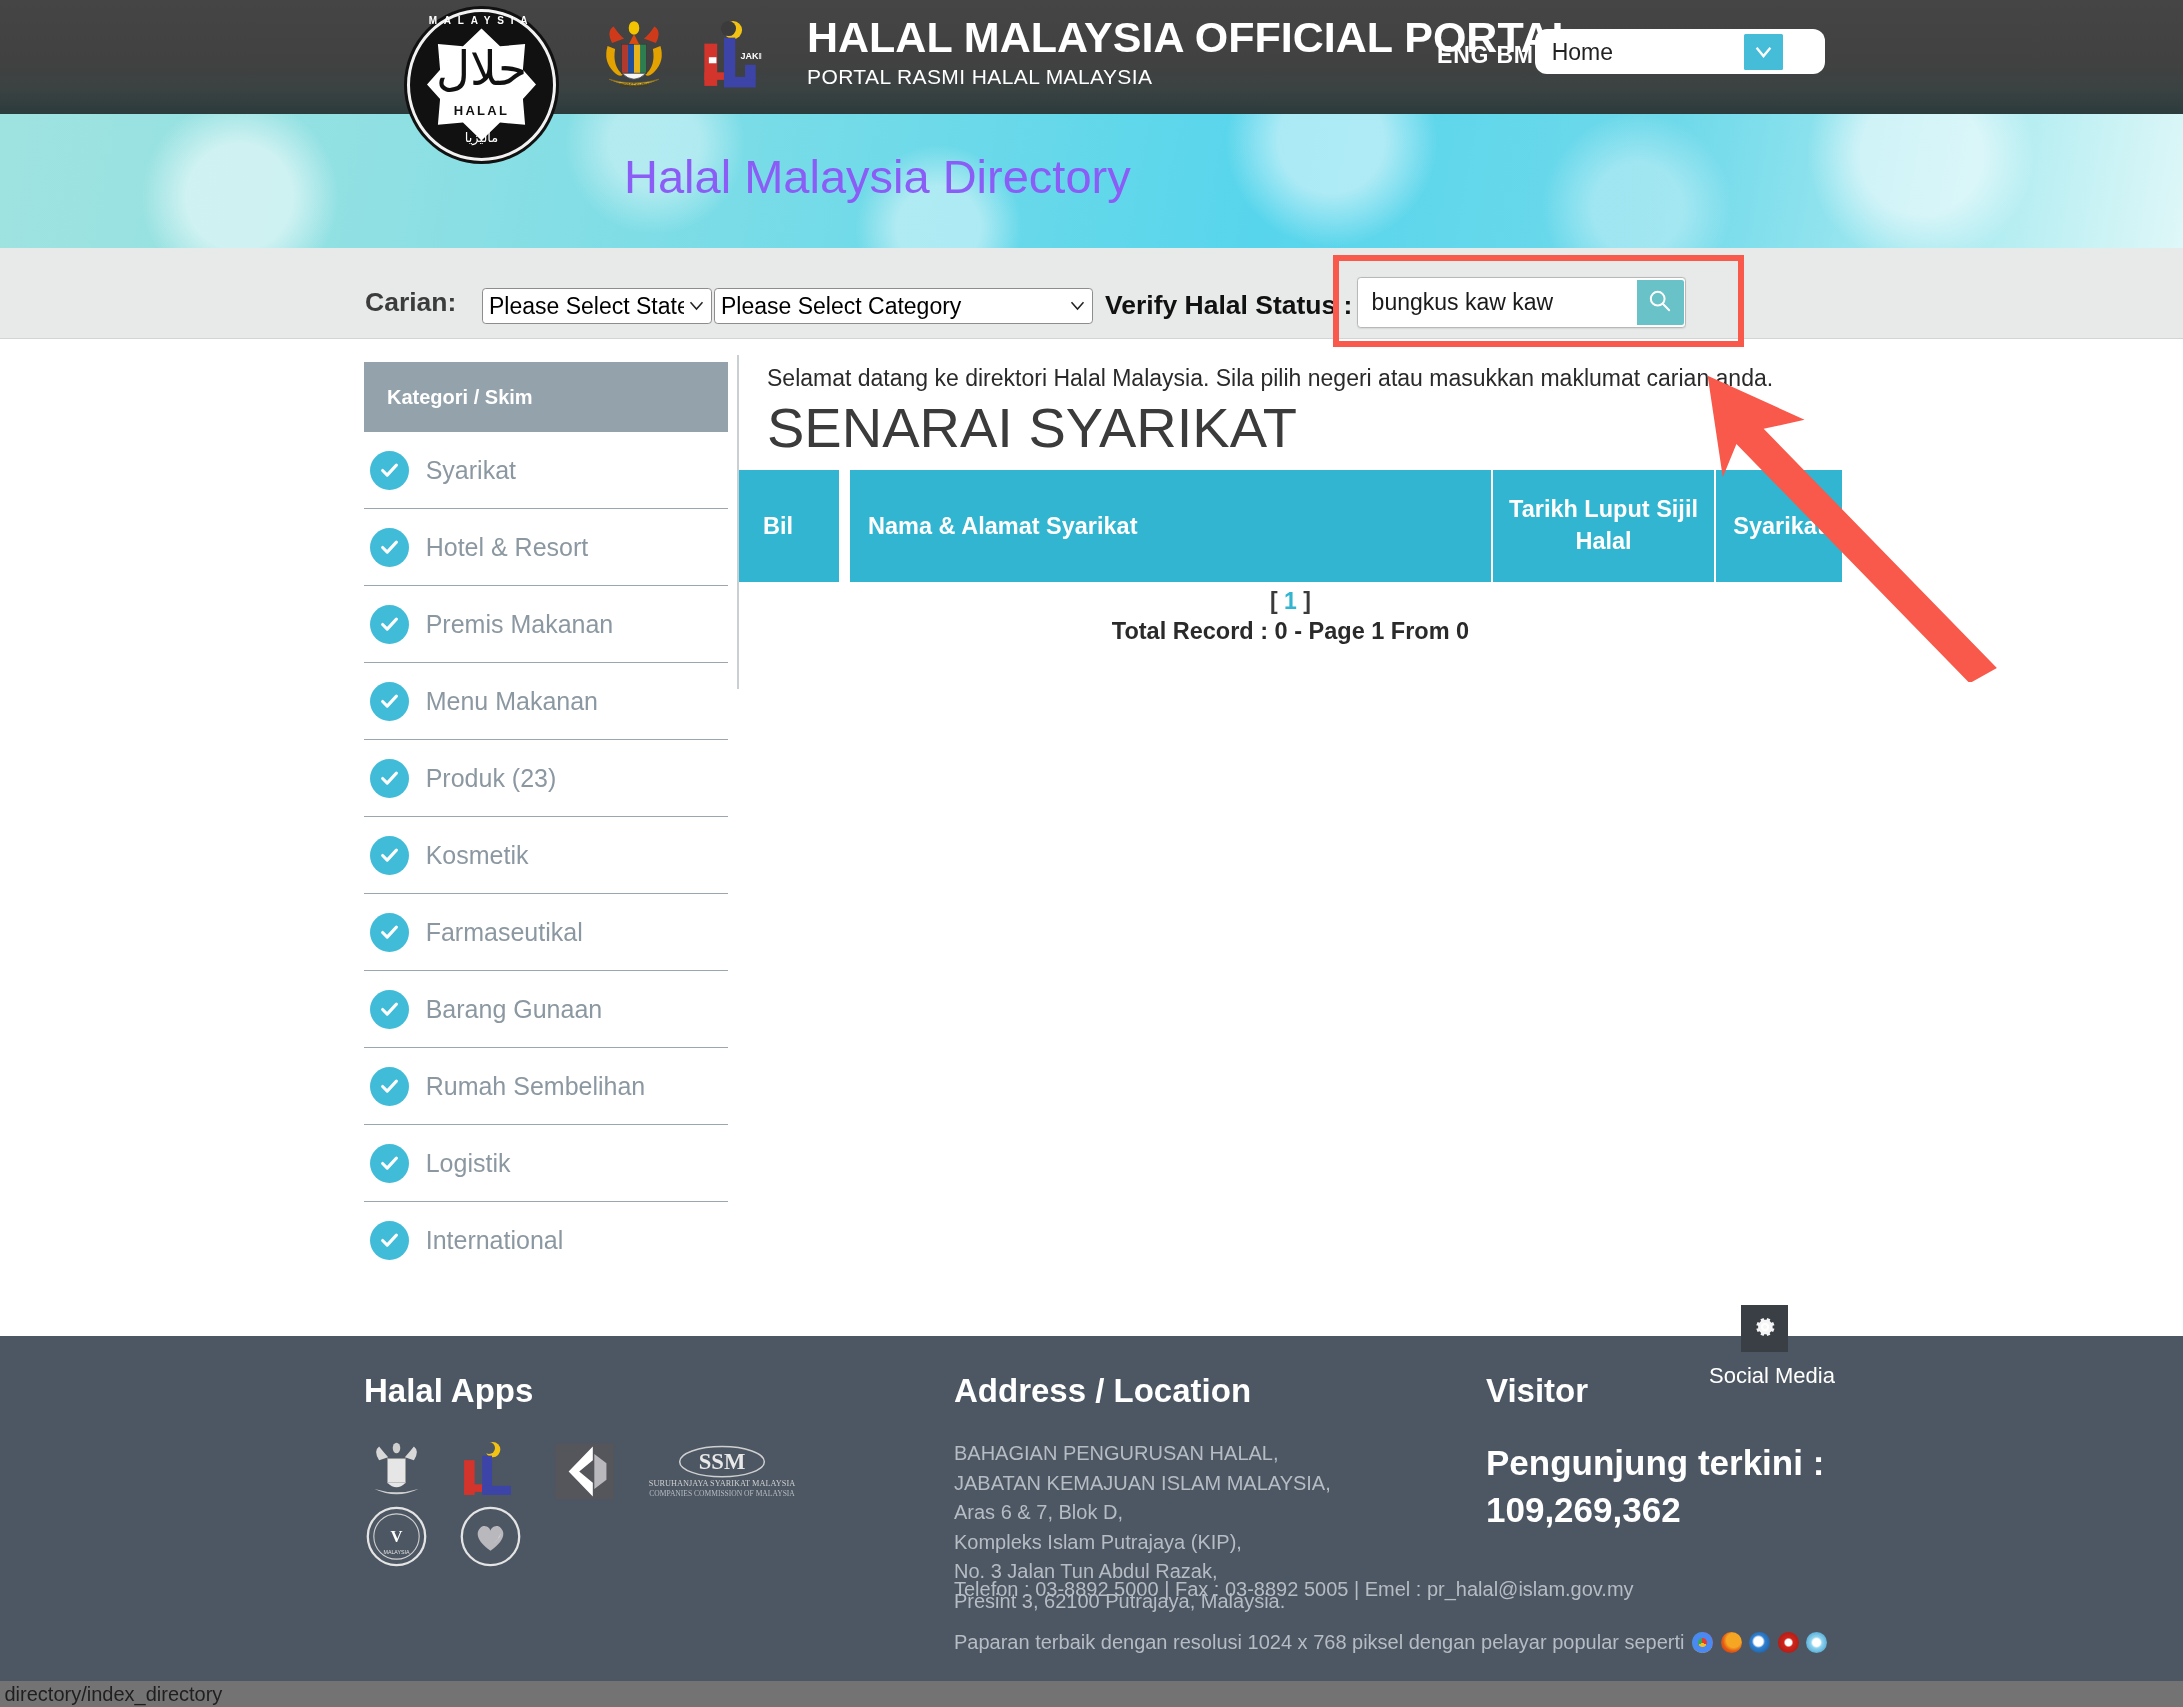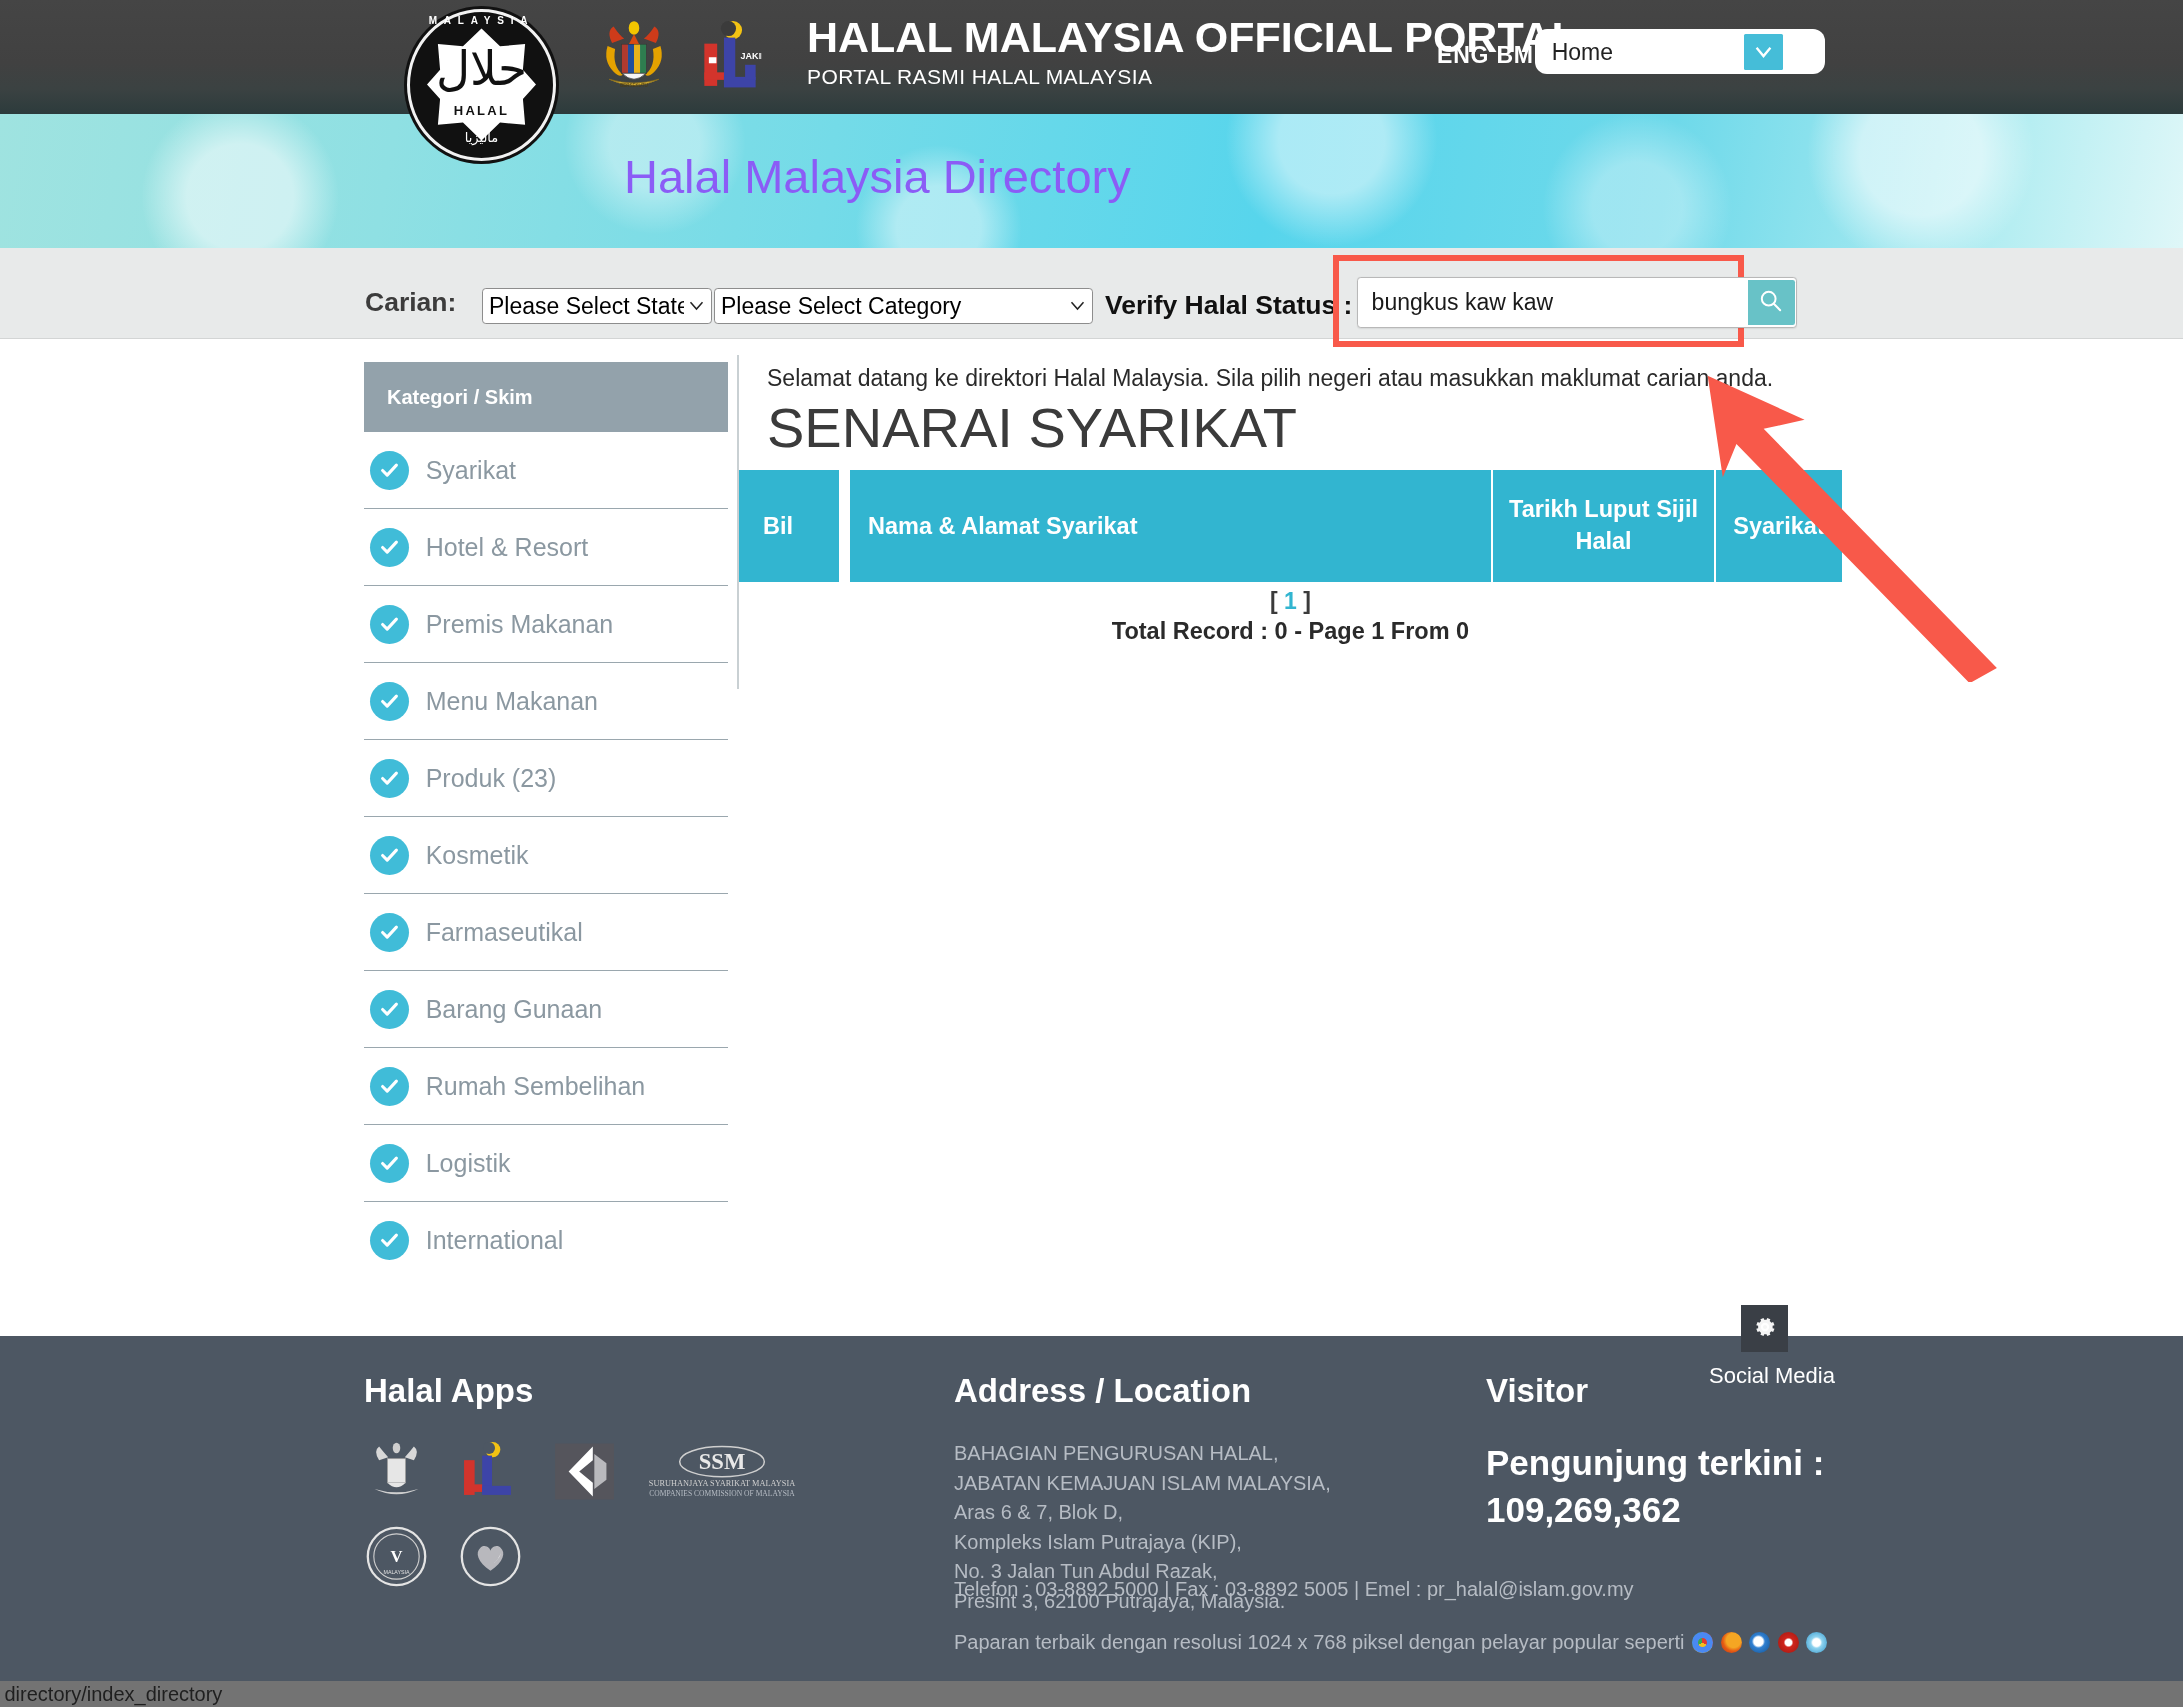--- a/index.html
+++ b/index.html
@@ -139,21 +139,21 @@
   .verify-label{
     position:absolute; left:1105px; top:290px;
     font-size:26.5px; font-weight:bold; color:#111;
   }
   .redbox{
     position:absolute; left:1333px; top:255px; width:411px; height:92px;
     border:6.8px solid #f8594a;
     background:transparent;
   }
   .search-field{
-    position:absolute; left:1357px; top:277px; width:440px; height:51px;
+    position:absolute; left:1357px; top:277px; width:329px; height:51px;
     background:#fff; border:1.5px solid #b8b8b8; border-radius:3.8px;
     box-shadow:0 0.8px 1.5px rgba(0,0,0,0.08);
   }
   .search-input{
     position:absolute; left:0; top:0; width:318px; height:48px;
     border:0; outline:0; background:transparent;
     font-size:23px; color:#1a1a1a; padding:0 13.6px;
     font-family:"Liberation Sans", sans-serif;
   }
   .search-btn{
@@ -234,21 +234,21 @@
   .footer{
     position:absolute; left:0; top:1336px; width:2183px; height:346px;
     background:#4d5763;
   }
   .f-col1{ position:absolute; left:364px; top:1372px; width:561px; }
   .f-col2{ position:absolute; left:954px; top:1372px; width:531px; }
   .f-col3{ position:absolute; left:1486px; top:1372px; width:470px; }
   .f-title{
     font-size:33px; font-weight:bold; color:#fff; margin:0 0 29px 0;
   }
-  .f-logos-row{ display:flex; align-items:flex-end; gap:29px; margin-bottom:20px; }
+  .f-logos-row{ display:flex; align-items:flex-end; gap:29px; }
   .f-logos-row2{ display:flex; align-items:center; gap:29px; }
   .flogo{ width:65px; height:65px; position:relative; }
   .f-addr{
     font-size:20px; color:#b6bcc4; line-height:1.48; margin:0;
   }
   .f-contact{
     position:absolute; left:954px; top:1578px;
     font-size:20px; color:#b6bcc4;
   }
   .f-browser{

